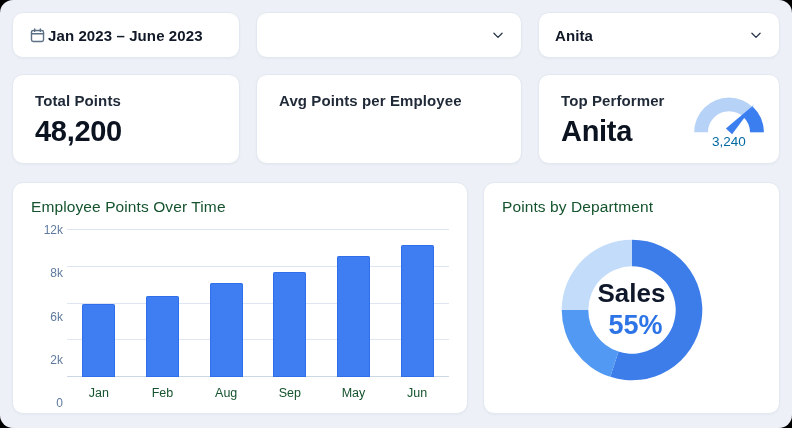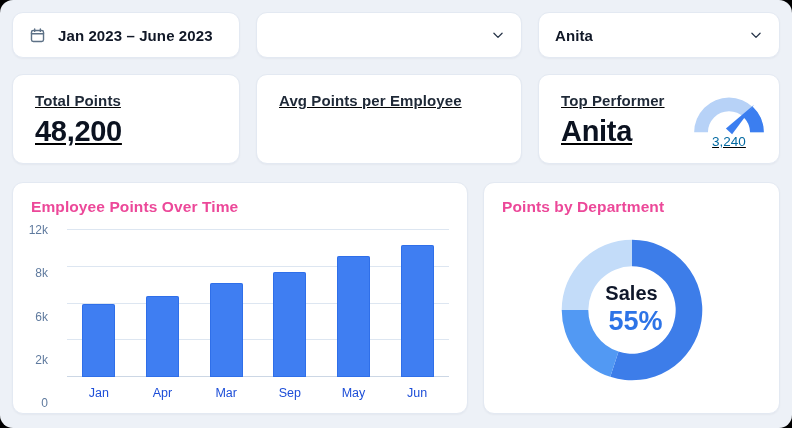--- a/index.html
+++ b/index.html
@@ -11,59 +11,59 @@
     padding:12px;
   }
   .row { display:grid; grid-template-columns:228px 266px 242px; gap:16px; }
   .card {
     background:#fff; border:1px solid #e3e9f2; border-radius:11px;
     box-shadow:0 1px 2px rgba(16,24,40,.04);
   }
   
   .controls { margin-bottom:16px; }
   .control {
-    height:46px; display:flex; align-items:center; gap:12px;
+    height:46px; display:flex; align-items:center; gap:2px;
     padding:0 16px; cursor:pointer;
   }
   .control .label { font-size:15px; font-weight:600; color:#111827; letter-spacing:.1px; }
   .control .spacer { flex:1; }
   .chev { width:14px; height:14px; flex:0 0 auto; }
   
   .stats { margin-bottom:18px; }
-  .stat { height:90px; padding:17px 22px 14px 22px; display:flex;text-decoration:underline; }
+  .stat { height:90px; padding:17px 22px 14px 22px; display:flex; }
   .stat .col { display:flex; flex-direction:column; gap:6px; min-width:0; }
   .stat-label { font-size:15px; font-weight:600; color:#1f2937; letter-spacing:.1px; white-space:nowrap; }
   .stat-value { font-size:29px; font-weight:700; color:#0b1220; letter-spacing:-.3px; }
   .gauge-wrap { margin-left:auto; display:flex; flex-direction:column; align-items:center; justify-content:flex-end; padding-bottom:0; margin-right:-8px; }
   .gauge-value { font-size:13.5px; font-weight:500; color:#0369a1; margin-top:-2px; }
   
   .charts { display:grid; grid-template-columns:456px 1fr; gap:15px; }
   .chart-card { height:232px; padding:15px 18px 10px 18px; display:flex; flex-direction:column; }
-  .chart-title { font-size:15.5px; font-weight:700; color:#ec4899; letter-spacing:.1px; }
+  .chart-title { font-size:15.5px; font-weight:400; color:#14532d; letter-spacing:.1px; }
   
   .bar-chart-area { flex:1; display:flex; margin-top:14px; }
   .y-labels { position:relative; width:36px; flex:0 0 36px; }
-  .y-label { position:absolute; right:19px; transform:translateY(-50%); font-size:12px; font-weight:500; color:#5f7a9e; }
+  .y-label { position:absolute; right:4px; transform:translateY(-50%); font-size:12px; font-weight:500; color:#5f7a9e; }
   .plot-outer { flex:1; display:flex; flex-direction:column; }
   .plot { position:relative; flex:1; }
   .gridline { position:absolute; left:0; right:0; height:1px; background:#dde6f1; }
   .gridline.zero { background:#ccd7e5; }
   .bars { position:absolute; inset:0; display:flex; }
   .bar-slot { flex:1; position:relative; display:flex; align-items:flex-end; justify-content:center; }
   .bar { width:33px; background:#3f7ef2; border-radius:2px 2px 0 0; box-shadow:inset 0 0 0 1px rgba(35,99,225,.55); }
   .x-labels { display:flex; height:26px; align-items:flex-end; padding-bottom:3px; }
-  .x-label { flex:1; text-align:center; font-size:12.5px; font-weight:500; color:#1d4ed8; }
+  .x-label { flex:1; text-align:center; font-size:12.5px; font-weight:500; color:#14532d; }
   
   .donut-area { flex:1; display:flex; align-items:center; justify-content:center; position:relative; }
   .donut-holder { position:relative; width:152px; height:152px; }
   .donut-center {
     position:absolute; inset:0; display:flex; flex-direction:column;
     align-items:center; justify-content:center; gap:1px; pointer-events:none;
   }
-  .donut-center .c-label { font-size:20px; font-weight:600; color:#0f172a; }
+  .donut-center .c-label { font-size:26px; font-weight:600; color:#0f172a; }
   .donut-center .c-value { font-size:27px; font-weight:600; color:#2d74e7;margin-left:8px; }
 </style>
 </head>
 <body>
 
 <div class="app">
 
   <div class="row controls">
     <div class="card control">
       <svg class="chev" style="width:17px;height:17px" viewBox="0 0 24 24" fill="none" stroke="#5d7186" stroke-width="2" stroke-linecap="round">
@@ -152,22 +152,22 @@
                 <div class="bar-slot">
                   <div class="bar" style="height: 82.5%; background: rgb(63, 126, 242);"></div>
                 </div>
                 <div class="bar-slot">
                   <div class="bar" style="height: 90%; background: rgb(63, 126, 242);"></div>
                 </div>
               </div>
             </div>
           <div class="x-labels">
               <div class="x-label">Jan</div>
-              <div class="x-label">Apr</div>
-              <div class="x-label">Mar</div>
+              <div class="x-label">Feb</div>
+              <div class="x-label">Aug</div>
               <div class="x-label">Sep</div>
               <div class="x-label">May</div>
               <div class="x-label">Jun</div>
             </div>
         </div>
       </div>
     </div>
 
     <div class="card chart-card">
       <span class="chart-title">Points by Department</span>

